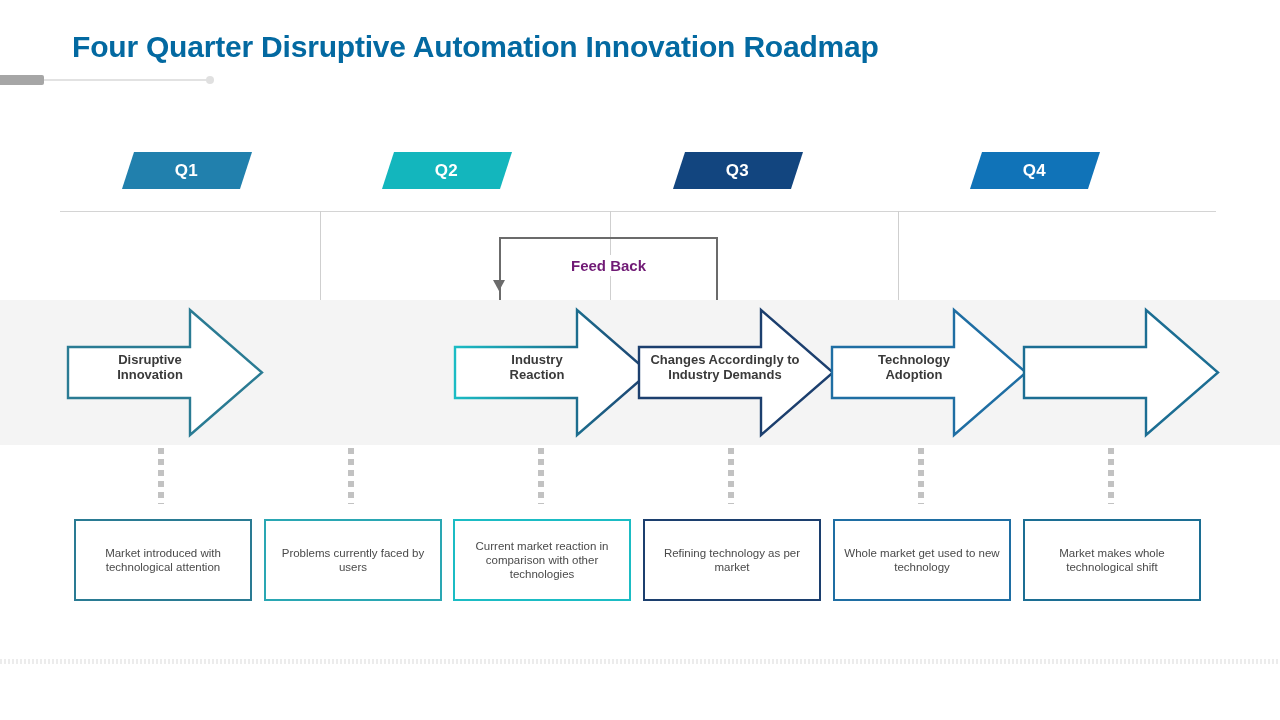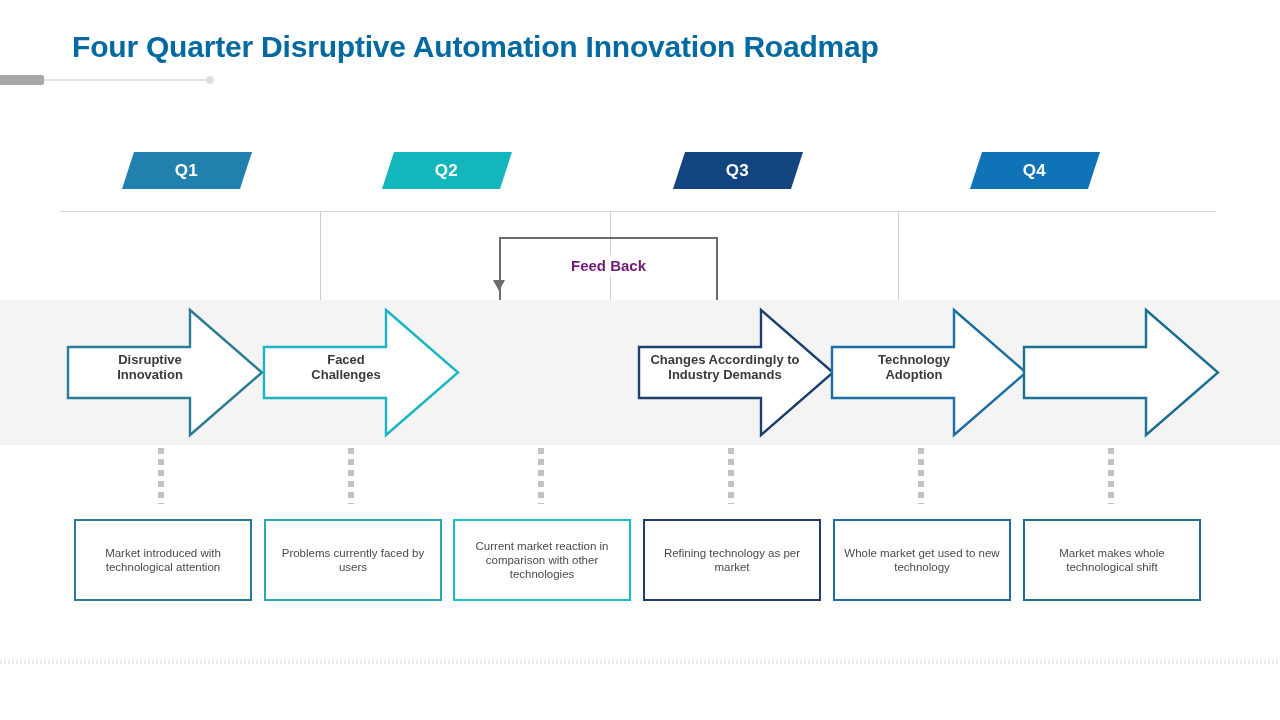--- a/index.html
+++ b/index.html
@@ -155,25 +155,31 @@
   <div class="fb-label">Feed Back</div>
 
   <div class="band"></div>
   <div class="arrow-row" id="arrows">
       <div class="arrow" style="left: 66px;">
         <svg viewBox="0 0 212 145">
           <path d="M2,47 L124,47 L124,10 L196,72.5 L124,135 L124,98 L2,98 Z" fill="#ffffff" stroke="#2a7b93" stroke-width="2.4" stroke-linejoin="miter"></path>
         </svg>
         <div class="arrow-label">Disruptive<br>Innovation</div>
       </div>
-      <div class="arrow" style="left: 262px;">
-        <svg viewBox="0 0 212 145">
-          <path d="M2,47 L124,47 L124,10 L196,72.5 L124,135 L124,98 L2,98 Z" fill="#ffffff" stroke="#19b5c4" stroke-width="2.4" stroke-linejoin="miter"></path>
-        </svg>
-        <div class="arrow-label">Faced<br>Challenges</div>
+      <div class="arrow" style="left: 453px;">
+        <svg viewBox="0 0 212 145">
+          <defs>
+            <linearGradient id="grad2" x1="0" y1="0" x2="1" y2="0">
+              <stop offset="0%" stop-color="#1bbcc4"></stop>
+              <stop offset="100%" stop-color="#1d3f6e"></stop>
+            </linearGradient>
+          </defs>
+          <path d="M2,47 L124,47 L124,10 L196,72.5 L124,135 L124,98 L2,98 Z" fill="#ffffff" stroke="url(#grad2)" stroke-width="2.4" stroke-linejoin="miter"></path>
+        </svg>
+        <div class="arrow-label">Industry<br>Reaction</div>
       </div>
       <div class="arrow" style="left: 637px;">
         <svg viewBox="0 0 212 145">
           <path d="M2,47 L124,47 L124,10 L196,72.5 L124,135 L124,98 L2,98 Z" fill="#ffffff" stroke="#1c3f6e" stroke-width="2.4" stroke-linejoin="miter"></path>
         </svg>
         <div class="arrow-label" style="width: 172px; left: 2px;">Changes Accordingly to<br>Industry Demands</div>
       </div>
       <div class="arrow" style="left: 830px;">
         <svg viewBox="0 0 212 145">
           <path d="M2,47 L124,47 L124,10 L196,72.5 L124,135 L124,98 L2,98 Z" fill="#ffffff" stroke="#1f6ea3" stroke-width="2.4" stroke-linejoin="miter"></path>

